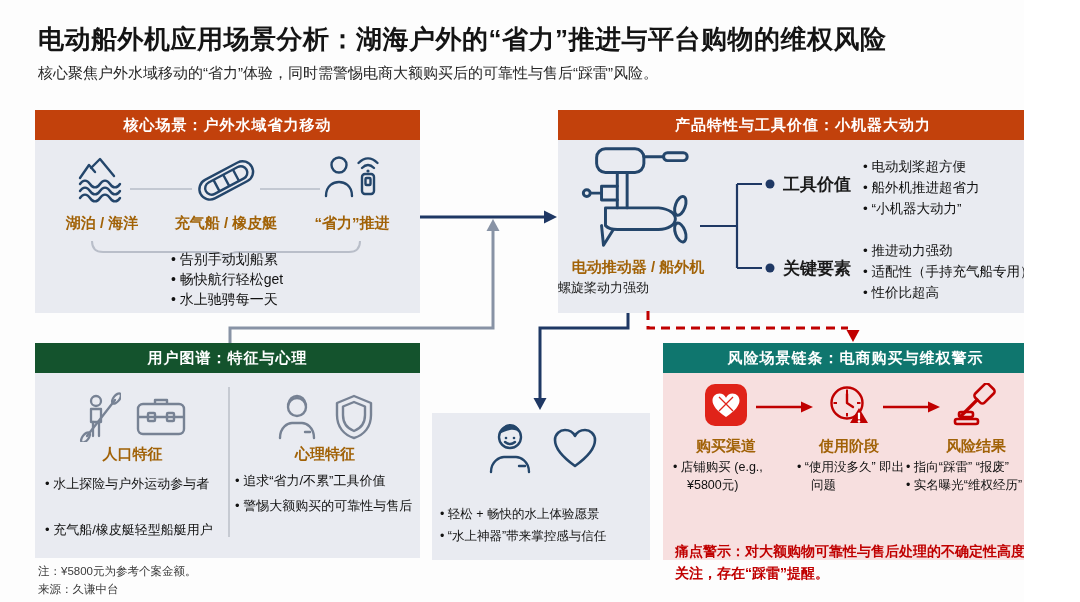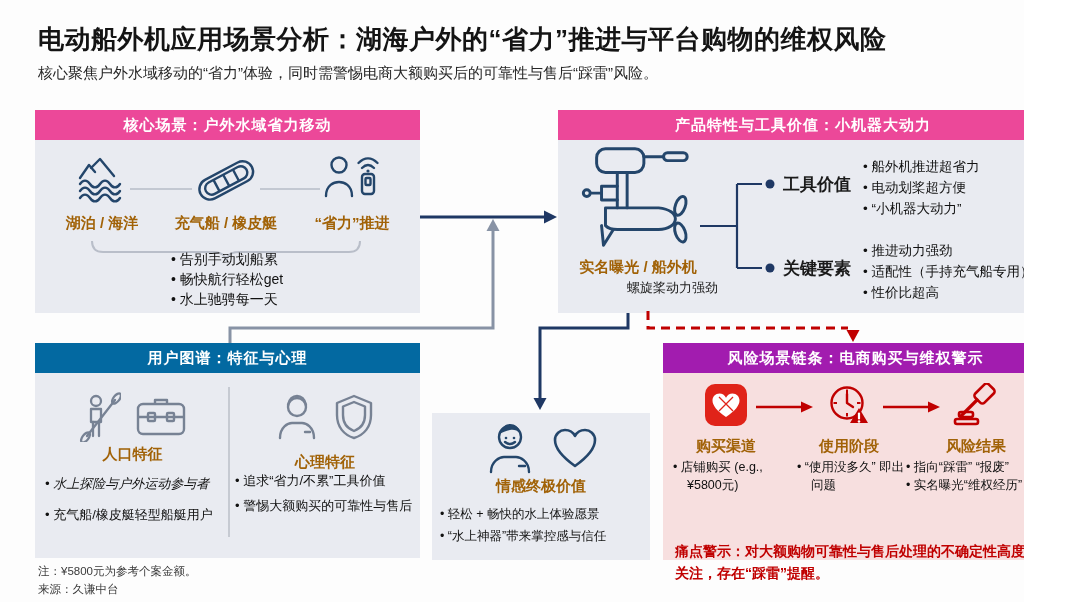--- a/index.html
+++ b/index.html
@@ -3,29 +3,29 @@
 <meta charset="utf-8">
 <style>
   html,body{margin:0;padding:0;background:#fff;}
   .page{position:relative;width:1024px;height:602px;background:#fdfdfd;overflow:hidden;
         font-family:"Liberation Sans","DejaVu Sans",sans-serif;color:#1a1a1a;}
   .abs{position:absolute;}
   .title{left:38px;top:22px;font-size:26px;font-weight:800;color:#141414;letter-spacing:.5px;}
   .subtitle{left:38px;top:64px;font-size:15px;color:#262626;}
   .box{position:absolute;background:#e9ebf1;}
   .box-header{height:30px;line-height:30px;text-align:center;color:#fff;font-weight:700;font-size:15px;letter-spacing:1px;}
-  .hdr-navy{background:#ec4899;}
-  .hdr-slate{background:#0369a1;}
-  .hdr-red{background:#a21caf;}
+  .hdr-navy{background:#c2410c;}
+  .hdr-slate{background:#14532d;}
+  .hdr-red{background:#0f766e;}
   .lbl{font-weight:700;font-size:15px;text-align:center;color:#a16207;}
   .blt{padding-left:14px;text-indent:-14px;color:#111;}
   .blt::before{content:"• ";}
   .dashline{border-top:2px solid #c3c8d2;height:0;}
   .vdivider{border-left:2px solid #c6cad2;width:0;}
-  .center{text-align:right;}
+  .center{text-align:left;}
   .iconrow{display:flex;align-items:center;justify-content:center;gap:14px;}
   svg{display:block;}
   .warn{color:#c00000;font-weight:700;font-size:14px;line-height:21.5px;margin-top:32px;}
   .foot{font-size:11.5px;color:#3a3a3a;}
 </style>
 </head>
 <body>
 
 <div class="page">
 
@@ -85,35 +85,35 @@
       <path d="M46,28 v36 M56,28 v36"></path>
       <path d="M46,42 h-16 v14 h16"></path>
       <path d="M30,49 h-10"></path>
       <circle cx="15" cy="49" r="3.5"></circle>
       <path d="M34,64 h54 c11,1 17,6 17,11 c0,6 -7,11 -17,11 h-42 c-5,0 -9,-1 -12,-4 z"></path>
       <path d="M42,86 l-10,16 l-2,-20"></path>
       <ellipse cx="110" cy="62" rx="5" ry="10" transform="rotate(20 110 62)"></ellipse>
       <ellipse cx="110" cy="89" rx="5" ry="10" transform="rotate(-20 110 89)"></ellipse>
     </svg>
 
-    <div class="abs lbl" style="left:0;top:148px;width:160px;">实名曝光 / 船外机</div>
+    <div class="abs lbl" style="left:0;top:148px;width:160px;">电动推动器 / 船外机</div>
     <div class="abs center" style="left:0;top:169px;width:160px;font-size:13px;color:#222;">螺旋桨动力强劲</div>
 
     <svg class="abs" style="left:0;top:0;pointer-events:none" width="490" height="203" viewBox="0 0 490 203">
       <path d="M142,116 H179 M179,74 V158 M179,74 H204 M179,158 H204" stroke="#1f3864" stroke-width="2.2" fill="none"></path>
       <circle cx="212" cy="74" r="4.5" fill="#1f3864"></circle>
       <circle cx="212" cy="158" r="4.5" fill="#1f3864"></circle>
     </svg>
 
     <div class="abs" style="left:225px;top:63px;font-size:17px;font-weight:700;">工具价值</div>
     <div class="abs" style="left:225px;top:147px;font-size:17px;font-weight:700;">关键要素</div>
 
     <div class="abs" style="left:305px;top:46px;width:182px;font-size:13.5px;line-height:21px;">
+      <div class="blt">电动划桨超方便</div>
       <div class="blt">船外机推进超省力</div>
-      <div class="blt">电动划桨超方便</div>
       <div class="blt">“小机器大动力”</div>
     </div>
     <div class="abs" style="left:305px;top:130px;width:182px;font-size:13.5px;line-height:21px;">
       <div class="blt">推进动力强劲</div>
       <div class="blt">适配性（手持充气船专用）</div>
       <div class="blt">性价比超高</div>
     </div>
   </div>
 
   <div class="box" style="left:35px;top:343px;width:385px;height:215px;">
@@ -132,37 +132,37 @@
       <svg width="52" height="46" viewBox="0 0 52 46" fill="none" stroke="#778294" stroke-width="2.4" stroke-linejoin="round">
         <path d="M20,10 v-4 h12 v4"></path>
         <rect x="3" y="10" width="46" height="30" rx="5"></rect>
         <path d="M3,23 h46"></path>
         <rect x="13" y="19" width="7" height="8" rx="1"></rect>
         <rect x="32" y="19" width="7" height="8" rx="1"></rect>
       </svg>
     </div>
     <div class="abs lbl" style="left:20px;top:102px;width:155px;">人口特征</div>
     <div class="abs" style="left:10px;top:132px;width:180px;font-size:13px;line-height:18px;">
-      <div class="blt" style="margin-bottom:13px;font-style:italic;">水上探险与户外运动参与者</div>
+      <div class="blt" style="margin-bottom:28px;">水上探险与户外运动参与者</div>
       <div class="blt">充气船/橡皮艇轻型船艇用户</div>
     </div>
 
     <div class="abs iconrow" style="left:205px;top:48px;width:170px;height:52px;">
       <svg width="44" height="46" viewBox="0 0 44 46" fill="none" stroke="#778294" stroke-width="2.4" stroke-linecap="round" stroke-linejoin="round">
         <circle cx="22" cy="13" r="9"></circle>
         <path d="M13,11 c1,-6 5,-9 9,-9 c4,0 8,3 9,9"></path>
         <path d="M5,44 c0,-11 8,-15 12,-15 h10 c4,0 12,4 12,15"></path>
         <path d="M30,38 h5"></path>
       </svg>
       <svg width="42" height="48" viewBox="0 0 42 48" fill="none" stroke="#778294" stroke-width="2.4" stroke-linejoin="round">
         <path d="M21,3 L38,10 v12 c0,12 -7,20 -17,23 C11,42 4,34 4,22 V10 Z"></path>
         <path d="M21,9 L32,13.5 v8.5 c0,8 -4.5,13.5 -11,16 C14.5,35.5 10,30 10,22 V13.5 Z"></path>
       </svg>
     </div>
-    <div class="abs lbl" style="left:205px;top:102px;width:170px;margin-top:8px;">心理特征</div>
+    <div class="abs lbl" style="left:205px;top:102px;width:170px;">心理特征</div>
     <div class="abs" style="left:200px;top:128px;width:178px;font-size:13px;line-height:20px;">
       <div class="blt" style="margin-bottom:5px;">追求“省力/不累”工具价值</div>
       <div class="blt">警惕大额购买的可靠性与售后</div>
     </div>
   </div>
 
   <div class="box" style="left:432px;top:413px;width:218px;height:147px;">
     <div class="abs iconrow" style="left:0;top:8px;width:218px;height:54px;">
       <svg width="54" height="52" viewBox="0 0 54 52" fill="none" stroke="#24466b" stroke-width="2.4" stroke-linecap="round" stroke-linejoin="round">
         <circle cx="27" cy="15" r="11"></circle>
@@ -170,21 +170,20 @@
         <circle cx="23" cy="16" r="1.3" fill="#24466b" stroke="none"></circle>
         <circle cx="31" cy="16" r="1.3" fill="#24466b" stroke="none"></circle>
         <path d="M22,20 q5,4 10,0"></path>
         <path d="M8,50 c0,-11 9,-15 13,-15 h12 c4,0 13,4 13,15"></path>
         <path d="M36,44 h6"></path>
       </svg>
       <svg width="48" height="44" viewBox="0 0 48 44" fill="none" stroke="#24466b" stroke-width="2.6" stroke-linejoin="round">
         <path d="M24,40 C10,30 4,22 4,14 C4,8 9,4 14,4 c4,0 8,2 10,6 c2,-4 6,-6 10,-6 c5,0 10,4 10,10 c0,8 -6,16 -20,26 z"></path>
       </svg>
     </div>
-    <div class="abs lbl" style="left:0;top:64px;width:218px;">情感终极价值</div>
     <div class="abs" style="left:8px;top:90px;width:206px;font-size:12.5px;line-height:22px;">
       <div class="blt">轻松 + 畅快的水上体验愿景</div>
       <div class="blt">“水上神器”带来掌控感与信任</div>
     </div>
   </div>
 
   <div class="box" style="left:663px;top:343px;width:385px;height:217px;background:#f7dfdf;">
     <div class="box-header hdr-red">风险场景链条：电商购买与维权警示</div>
 
     <svg class="abs" style="left:41px;top:40px" width="44" height="44" viewBox="0 0 44 44">

